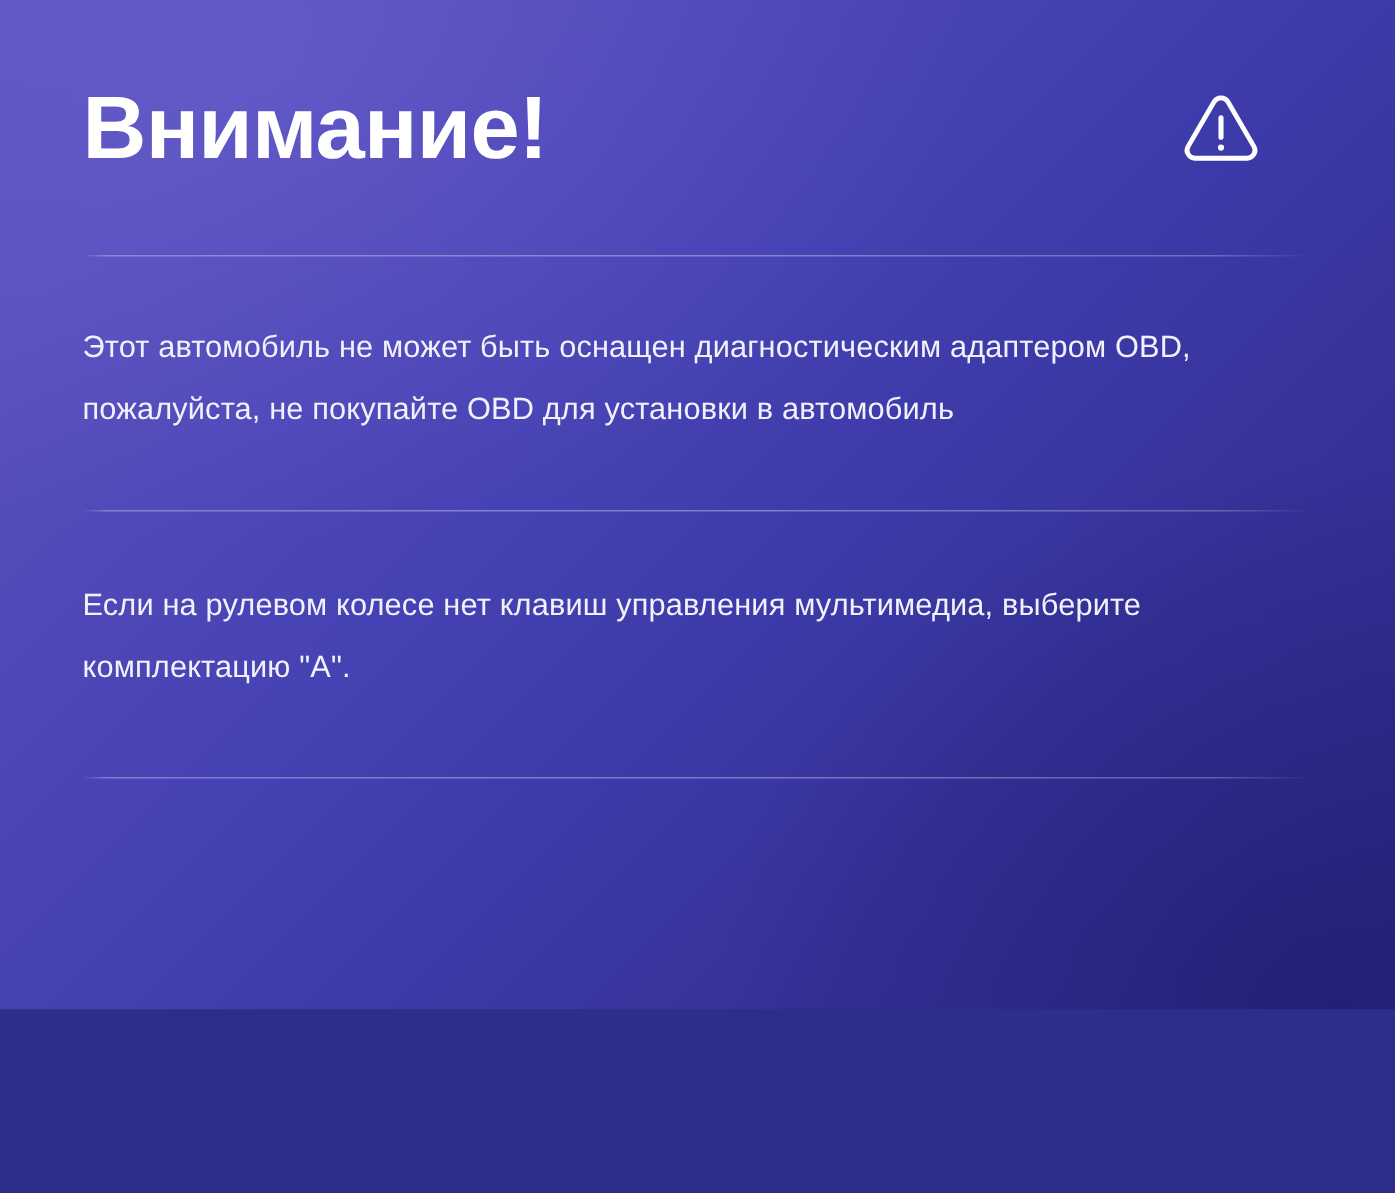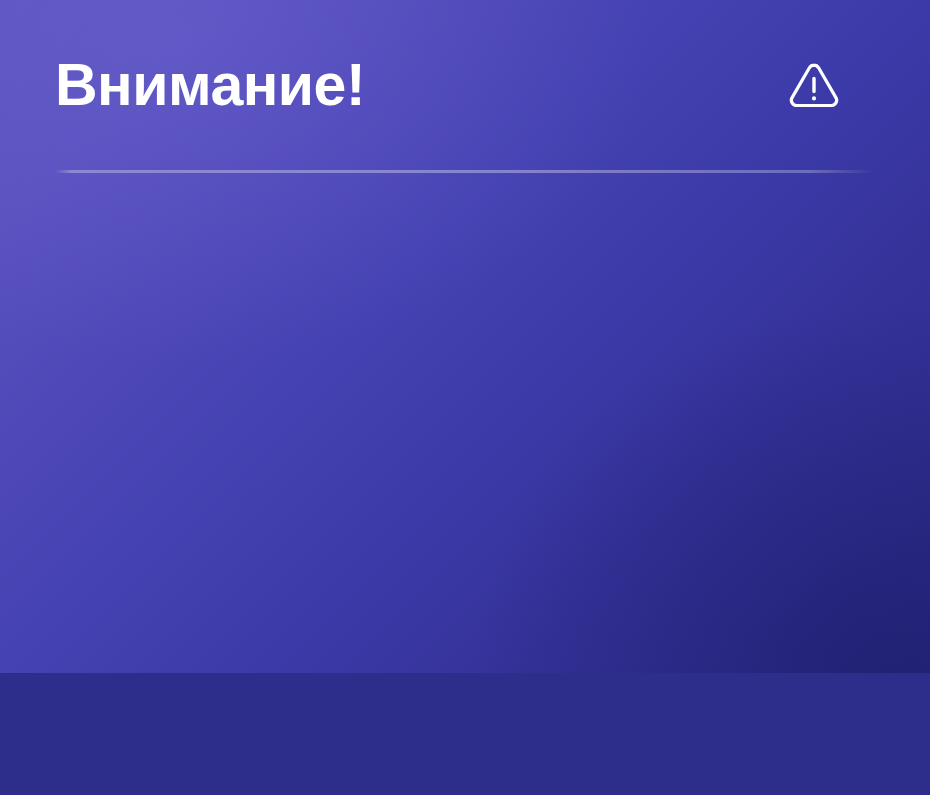--- a/index.html
+++ b/index.html
@@ -123,21 +123,27 @@
                  c1.0-1.6 1.0-3.6 0-5.3
                  L32.6 10.8
                  C31.6 9.2 29.9 8.2 28 8.2 Z" fill="none" stroke="#ffffff" stroke-width="3.2" stroke-linejoin="round" stroke-linecap="round"></path>
         <line x1="28" y1="21.5" x2="28" y2="34.5" stroke="#ffffff" stroke-width="3.4" stroke-linecap="round"></line>
         <circle cx="28" cy="41.4" r="2.05" fill="#ffffff"></circle>
       </svg>
     </div>
 
     <hr class="divider">
 
+    <div class="block-1">
+      <p class="para">Этот автомобиль не может быть оснащен диагностическим адаптером OBD, пожалуйста, не покупайте OBD для установки в автомобиль</p>
+    </div>
 
     <hr class="divider">
 
+    <div class="block-2">
+      <p class="para">Если на рулевом колесе нет клавиш управления мультимедиа, выберите комплектацию "А".</p>
+    </div>
 
     <hr class="divider">
 
 
   </div>
 </div>
 
 </body></html>

